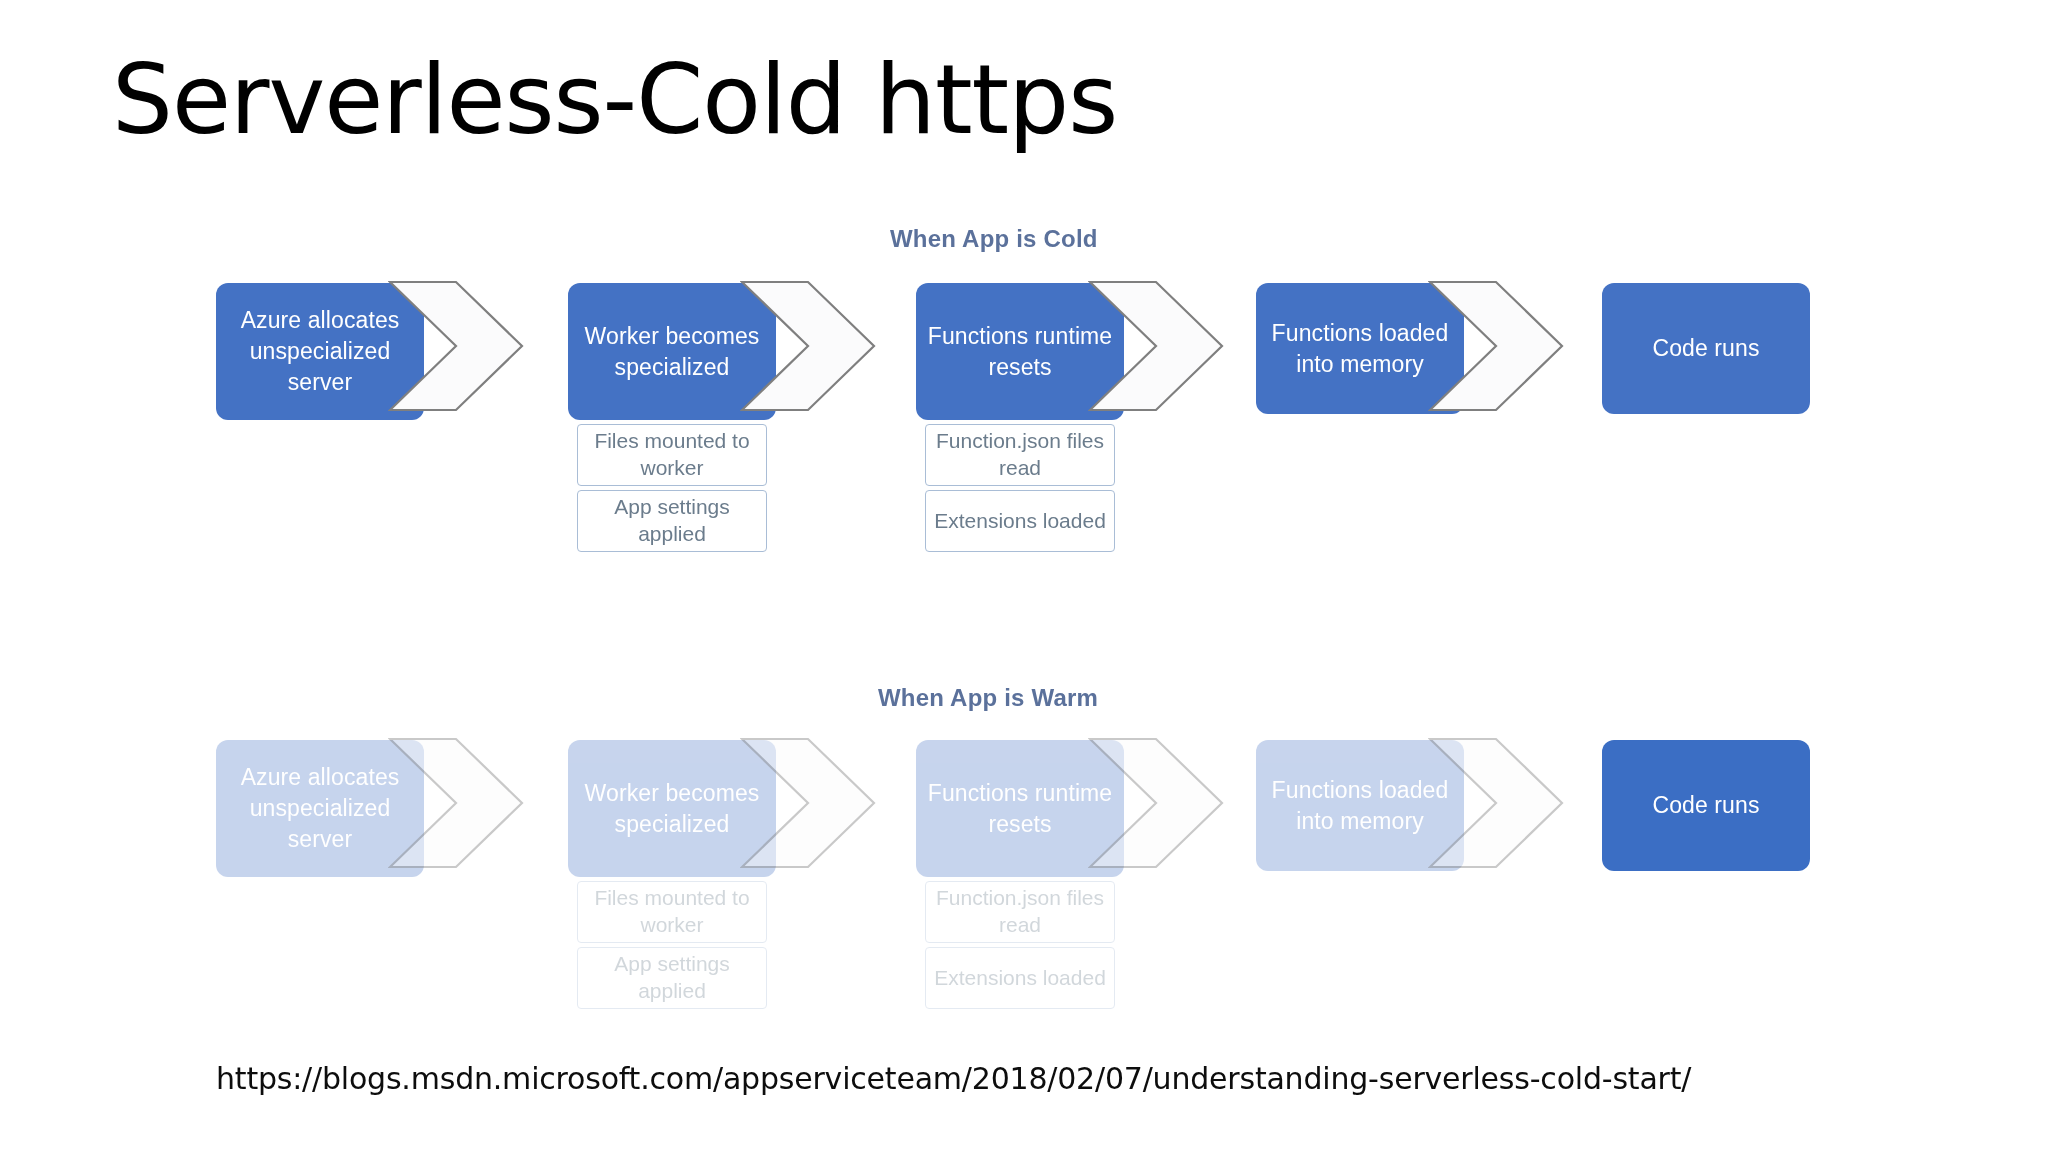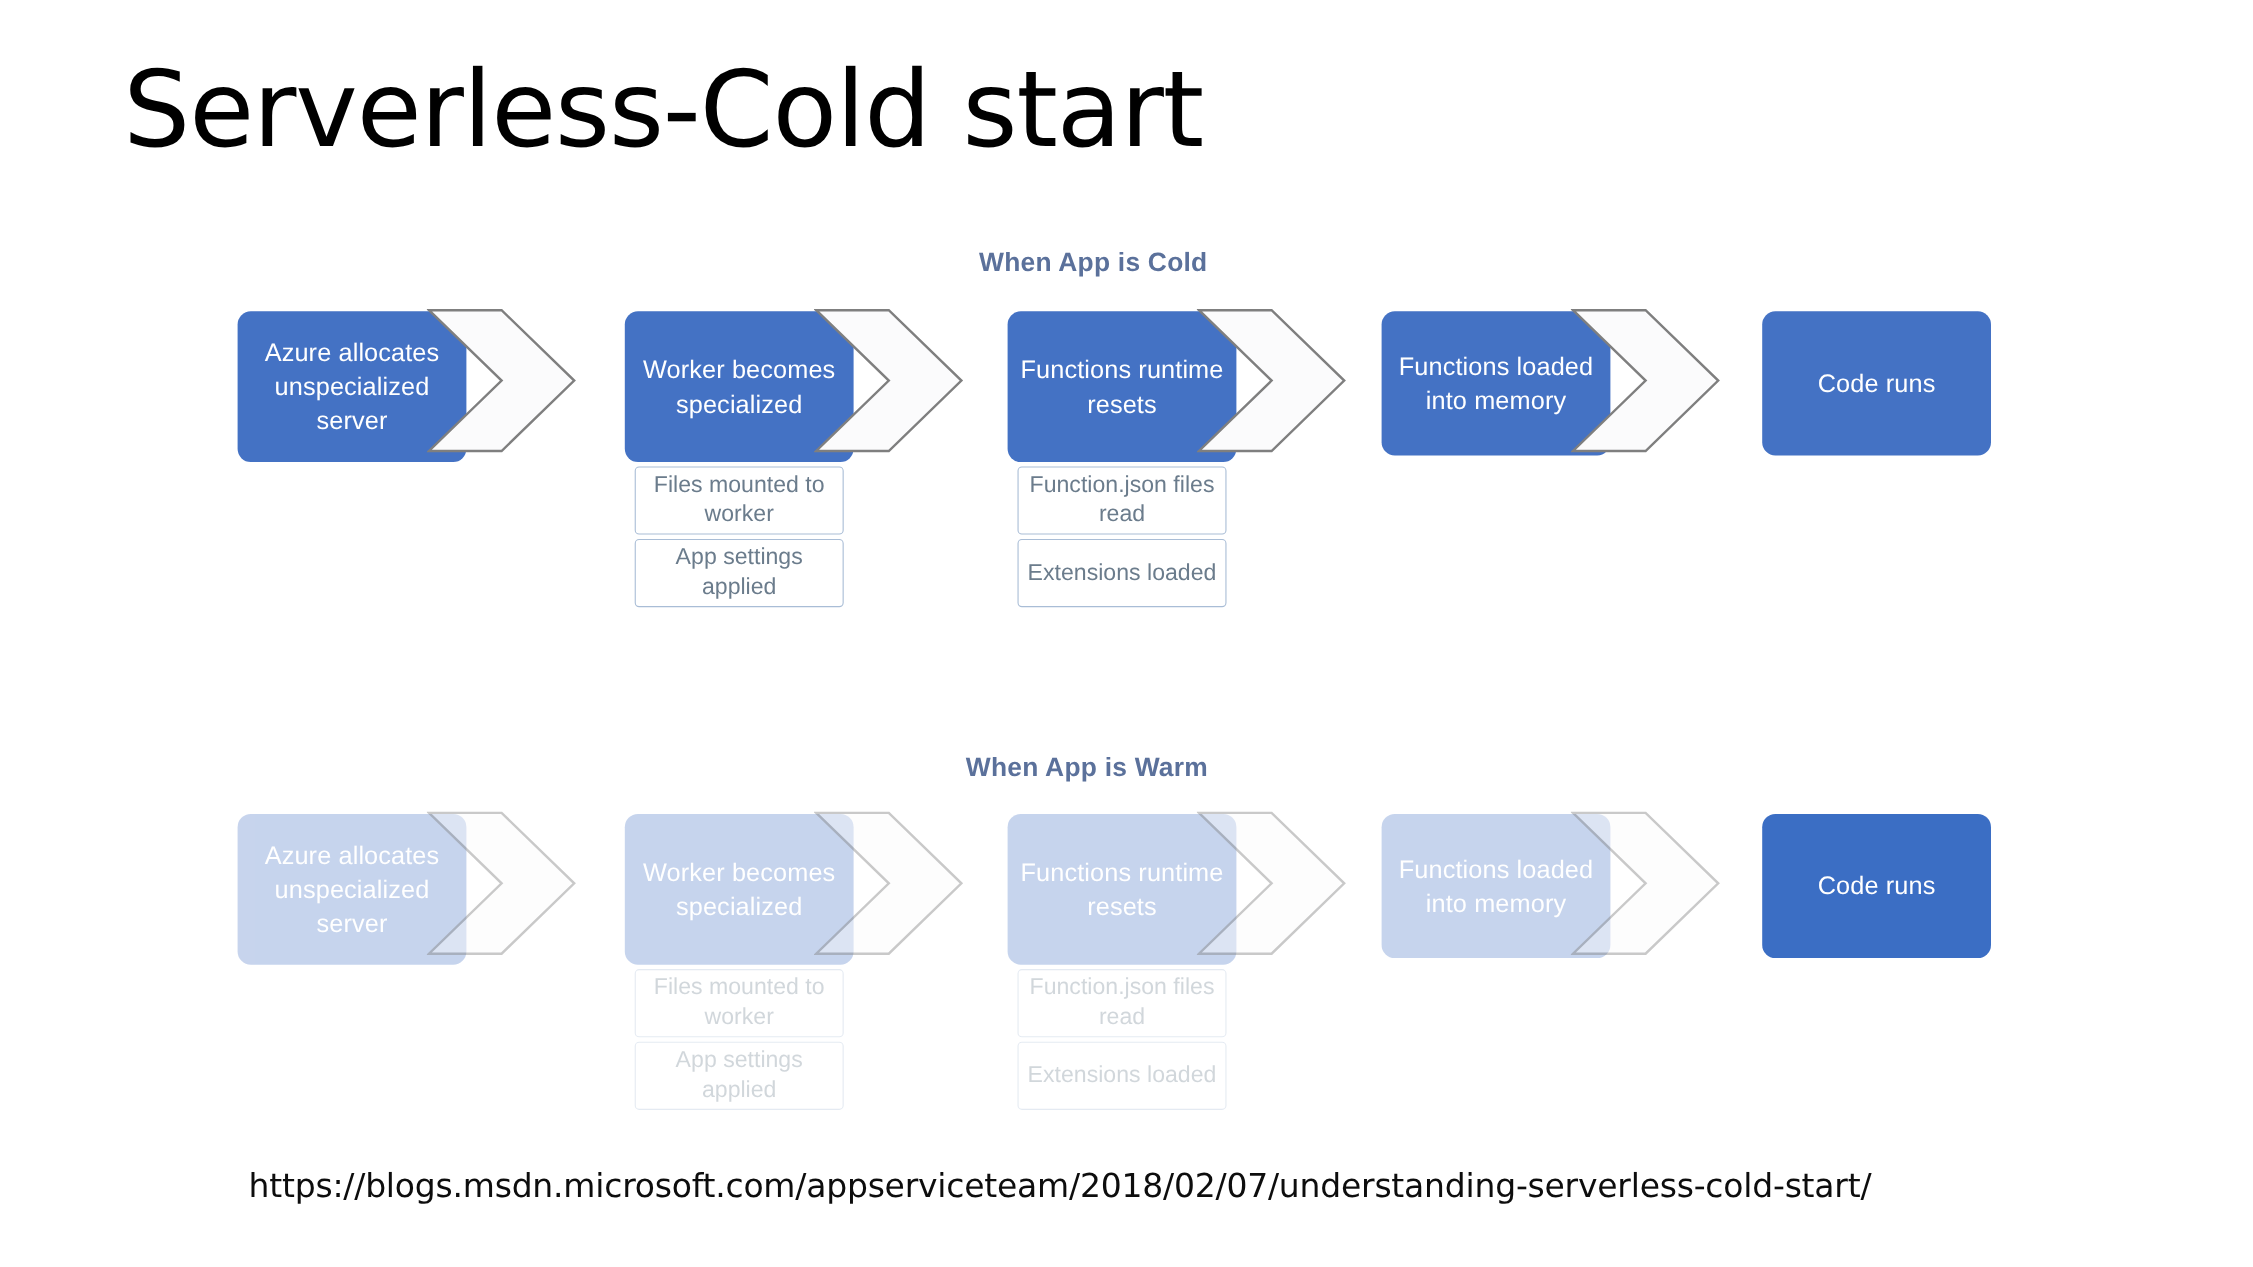--- a/index.html
+++ b/index.html
@@ -102,33 +102,33 @@
 
   
   .faded { opacity: 0.30; }
   .chev-faded { opacity: 0.42; }
 
   .accent-box { background: #3b6ec4; }
 
   
   #source-url {
     position: absolute;
-    left: 226px;
+    left: 216px;
     top: 1061px;
     font-family: "DejaVu Sans", sans-serif;
     font-size: 30px;
     color: #0d0d0d;
     white-space: nowrap;
     letter-spacing: -0.2px;
   }
 </style>
 </head>
 <body>
 
-<div id="slide-title">Serverless-Cold start</div>
+<div id="slide-title">Serverless-Cold https</div>
 
 <div id="diagram">
 
   <div class="section-title" id="title-cold">When App is Cold</div>
 
   <div class="stage" style="left:216px; top:283px;">
     <div class="stage-box" style="height:137px;">Azure allocates unspecialized server</div>
   </div>
   <div class="chevron" style="left:388px; top:280px;">
     <svg viewBox="0 0 136 132" preserveAspectRatio="none">

